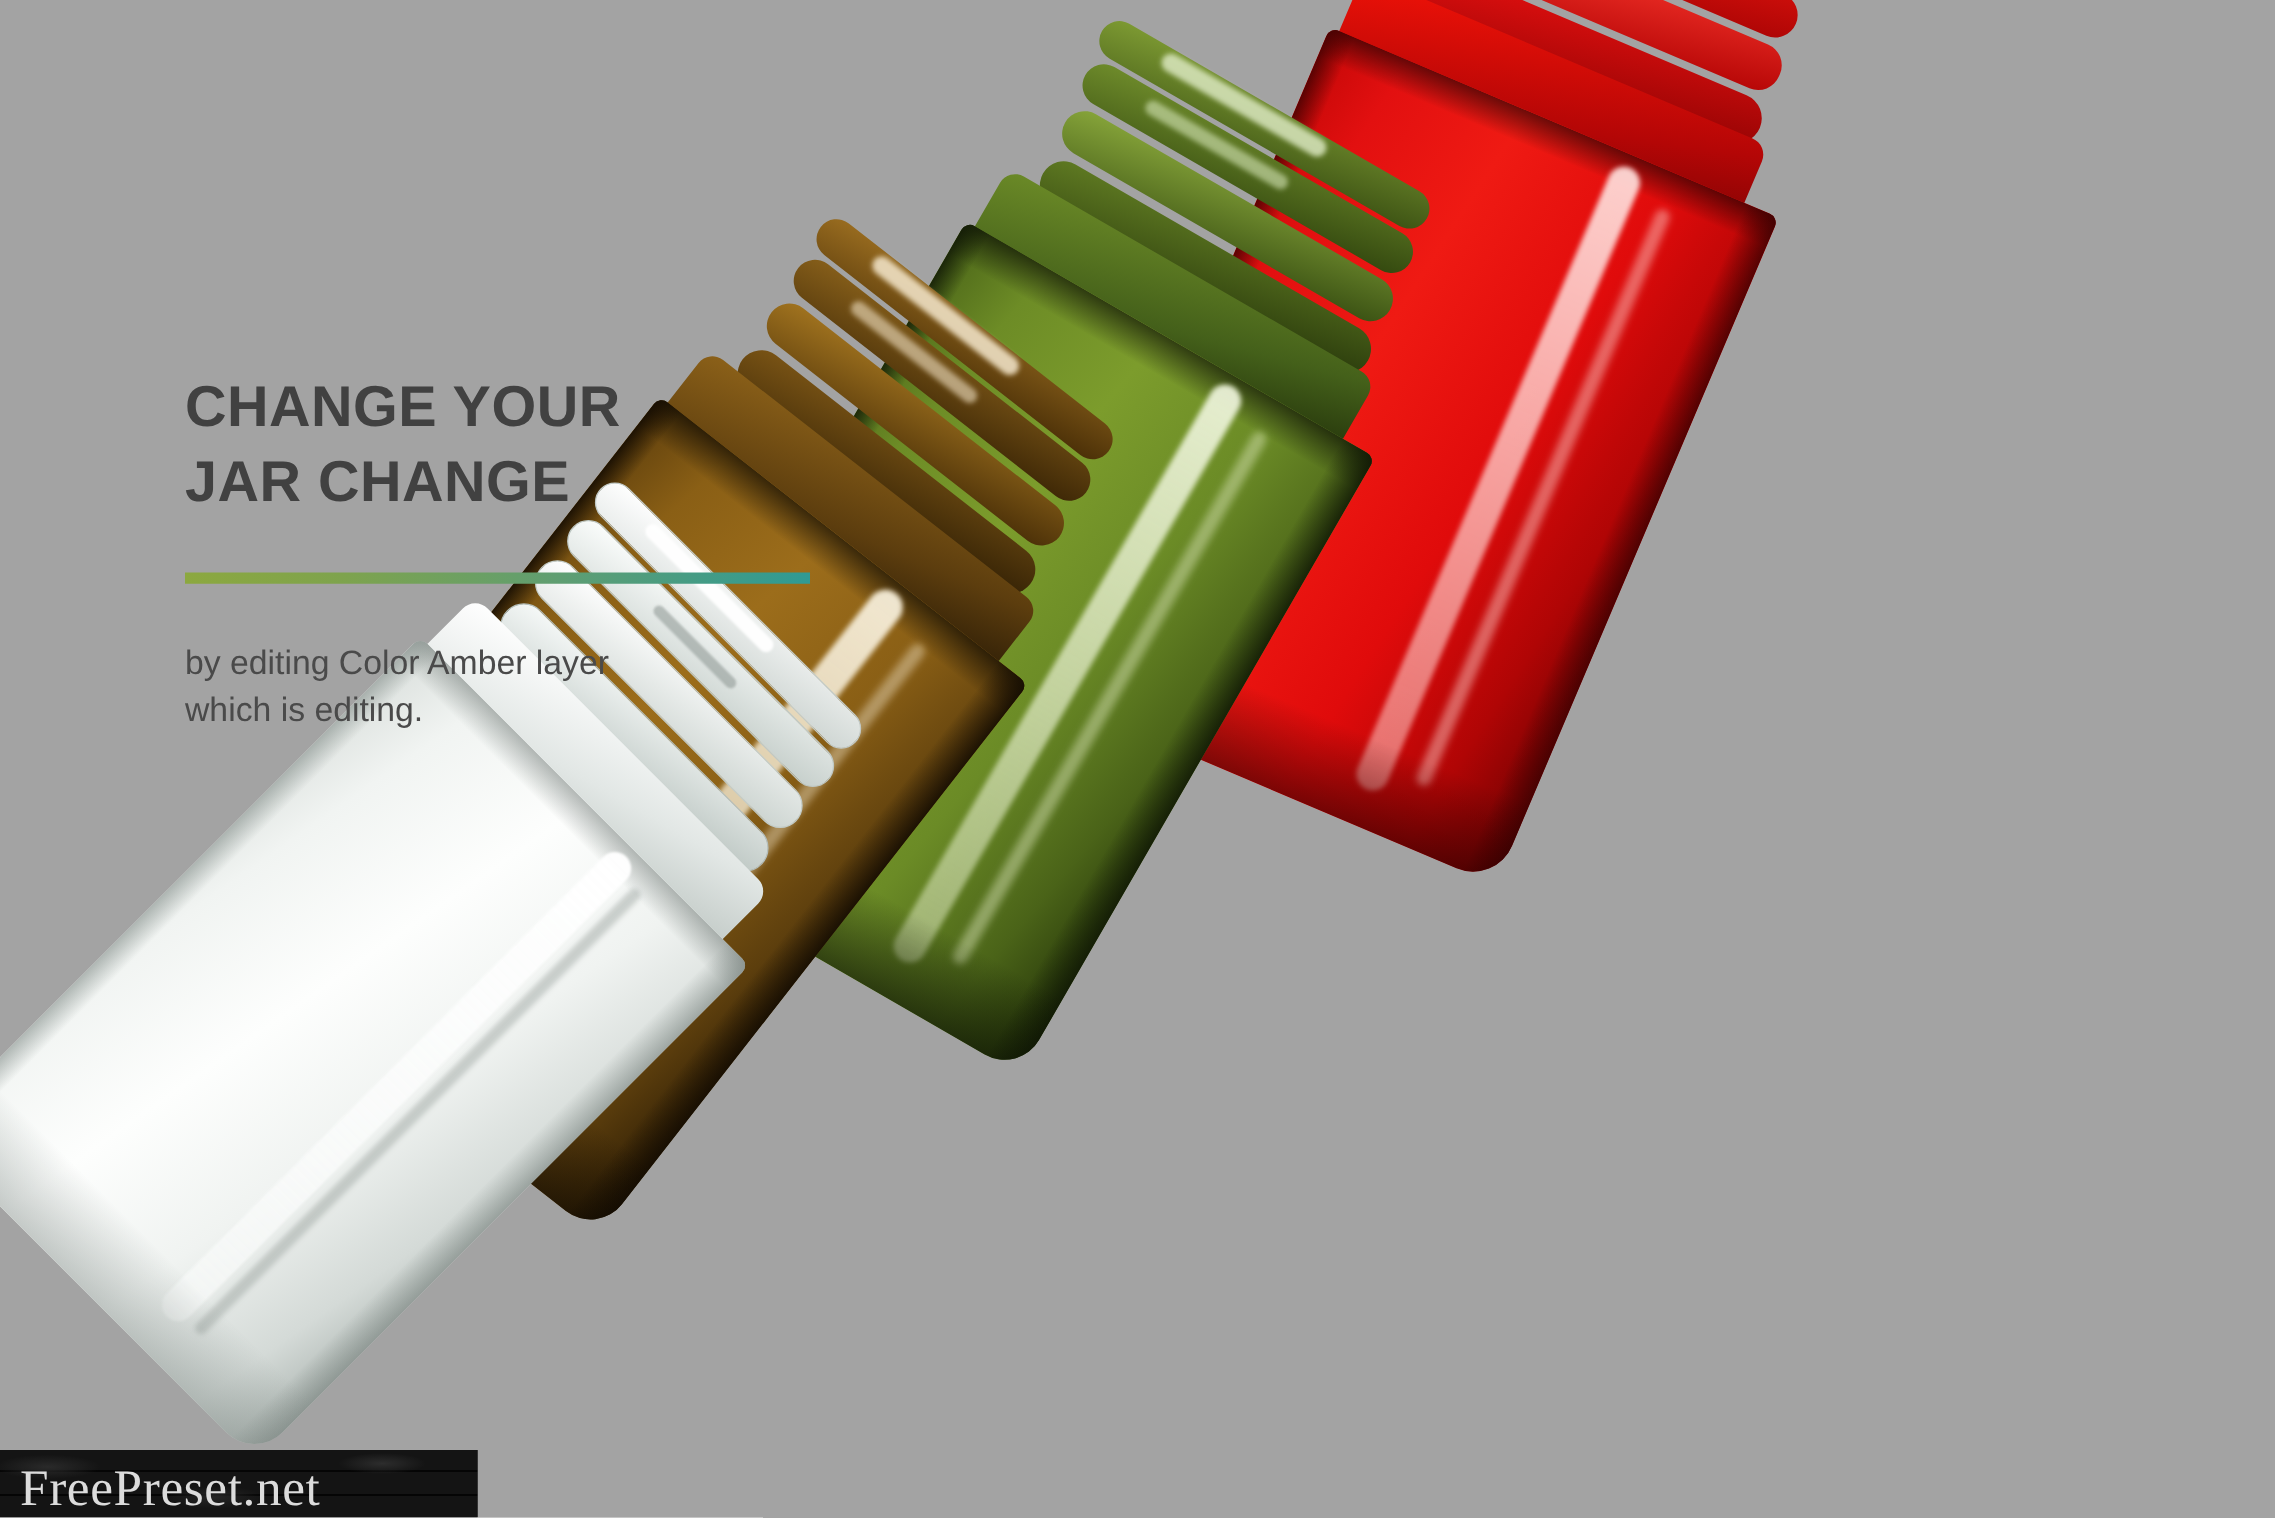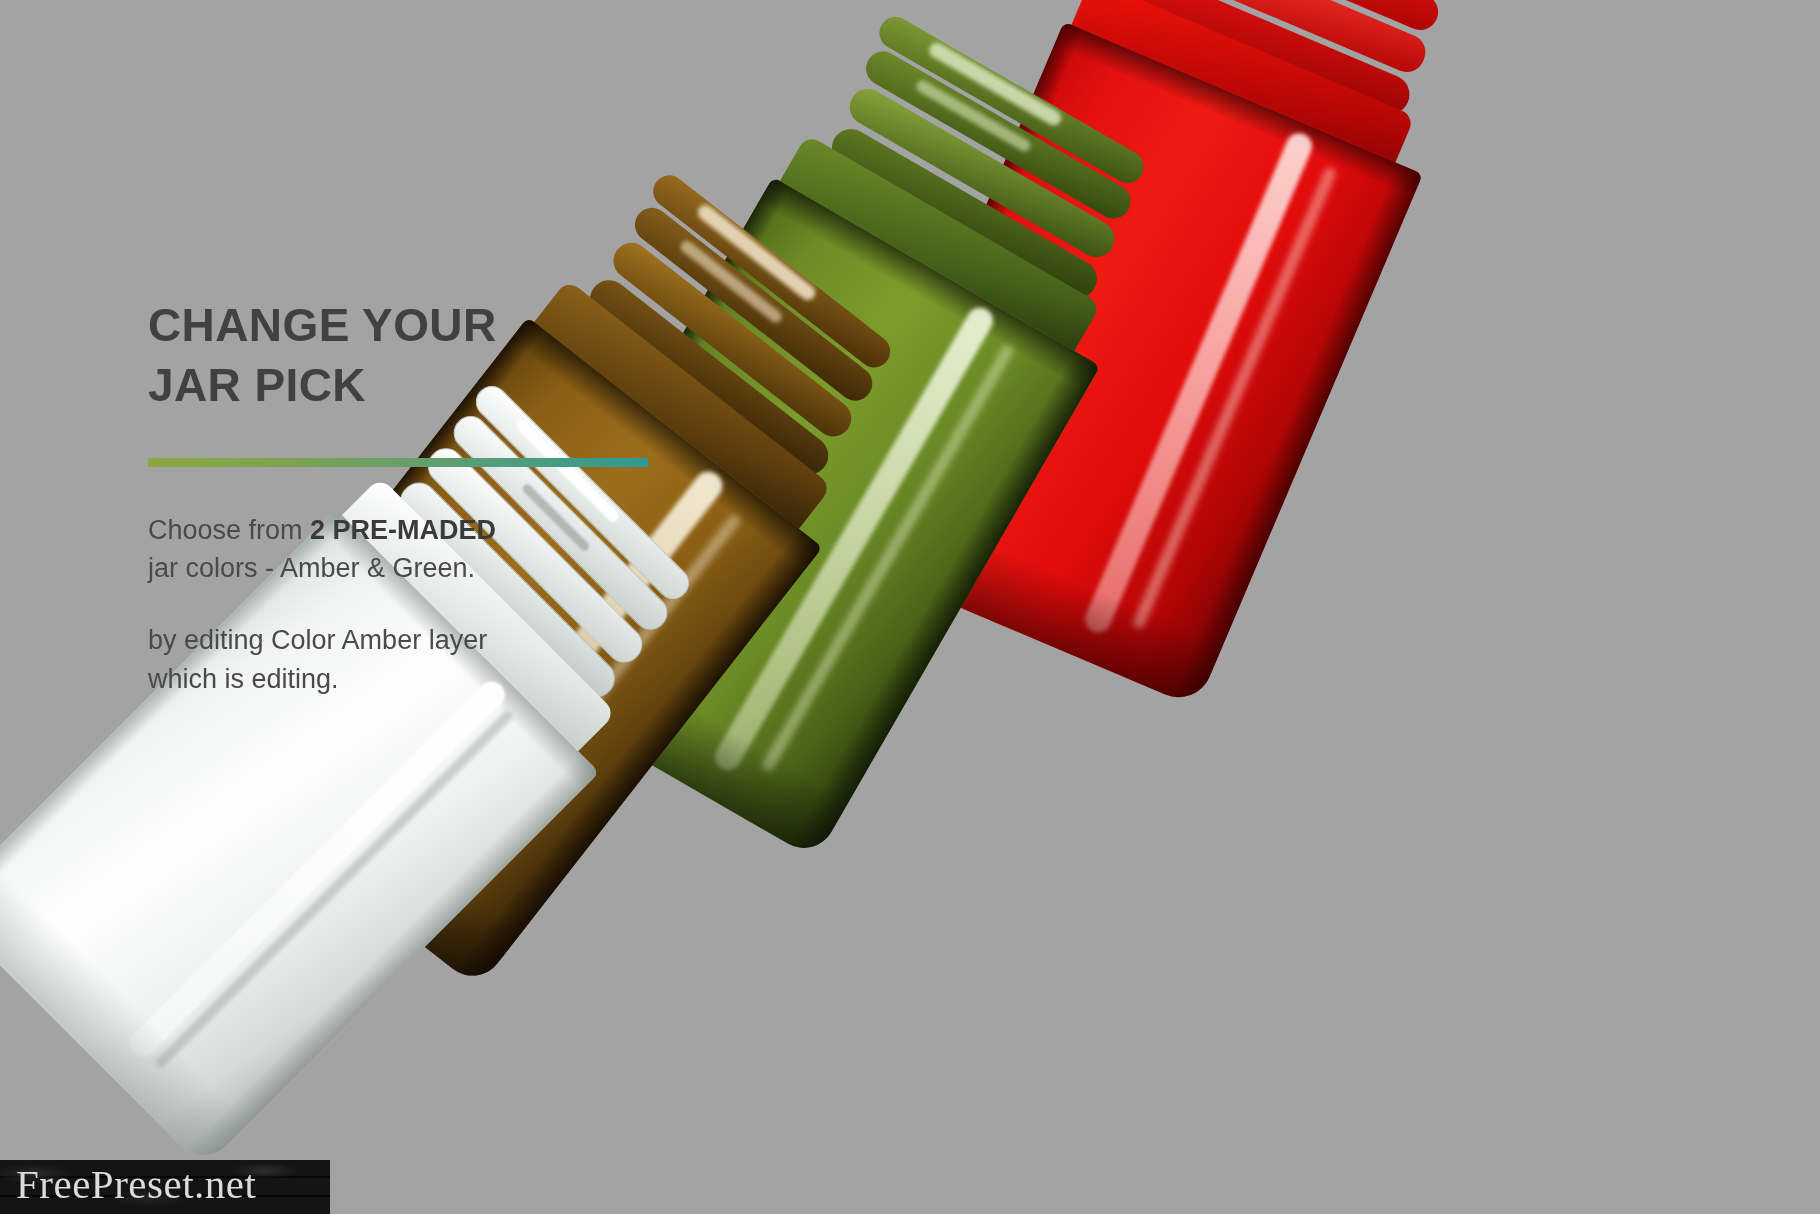--- a/index.html
+++ b/index.html
@@ -27,28 +27,28 @@
   .body-block{margin-top:44px;}
   .para{
     font-size:27px;line-height:1.42;color:#4a4a4a;
     font-weight:400;margin:0 0 34px 0;
   }
   .para b{font-weight:bold;color:#3a3a3a;}
   .para .ln{display:block;}
 
   
   .watermark{
-    position:absolute;left:0;top:1160px;width:330px;height:54px;z-index:90;
+    position:absolute;left:0;top:1160px;width:382px;height:54px;z-index:90;
     background:
       radial-gradient(ellipse 60px 14px at 10% 25%, #2a2a2a 0%, rgba(0,0,0,0) 70%),
       radial-gradient(ellipse 55px 13px at 45% 70%, #252525 0%, rgba(0,0,0,0) 70%),
       radial-gradient(ellipse 50px 12px at 80% 20%, #2d2d2d 0%, rgba(0,0,0,0) 70%),
       repeating-linear-gradient(0deg,#141414 0px,#141414 17px,#050505 17px,#050505 19px),
       #0c0c0c;
-    display:flex;align-items:flex-start;
+    display:flex;align-items:flex-end;
   }
   .watermark-text{
     font-family:"Liberation Serif", serif;
     font-size:41px;color:#dcdcdc;letter-spacing:0.5px;
     padding-left:16px;white-space:nowrap;
   }
   .shine{position:absolute;border-radius:40%;filter:blur(1px);}
 
   
   .jar-wrap{position:absolute;}
@@ -143,30 +143,26 @@
       <div style="position:absolute;left:262px;top:20px;width:10px;height:500px;border-radius:6px;background:rgba(150,160,156,.45);filter:blur(2px);"></div>
       <div style="position:absolute;left:0;top:0;width:20px;height:100%;background:linear-gradient(90deg,rgba(140,150,146,.65),rgba(140,150,146,0));"></div>
       <div style="position:absolute;right:0;top:0;width:26px;height:100%;background:linear-gradient(270deg,rgba(120,130,126,.6),rgba(120,130,126,0));"></div>
       <div style="position:absolute;left:0;bottom:0;width:100%;height:66px;border-radius:0 0 32px 32px;background:linear-gradient(0deg,rgba(130,140,136,.45),rgba(130,140,136,0));"></div>
     </div>
   </div>
 
   <div class="text-panel">
     <h1 class="headline">
       <span>CHANGE YOUR</span>
-      <span class="l2">JAR PICK</span>
+      <span class="l2">JAR CHANGE</span>
     </h1>
 
     <div class="divider"></div>
 
     <div class="body-block">
-      <p class="para">
-        <span class="ln"><span>Choose from </span><b>2 PRE-MADED</b></span>
-        <span class="ln">jar colors - Amber &amp; Green.</span>
-      </p>
 
       <p class="para">
         <span class="ln">by editing Color Amber layer</span>
         <span class="ln">which is editing.</span>
       </p>
     </div>
   </div>
 
   <div class="watermark">
     <span class="watermark-text">FreePreset.net</span>

